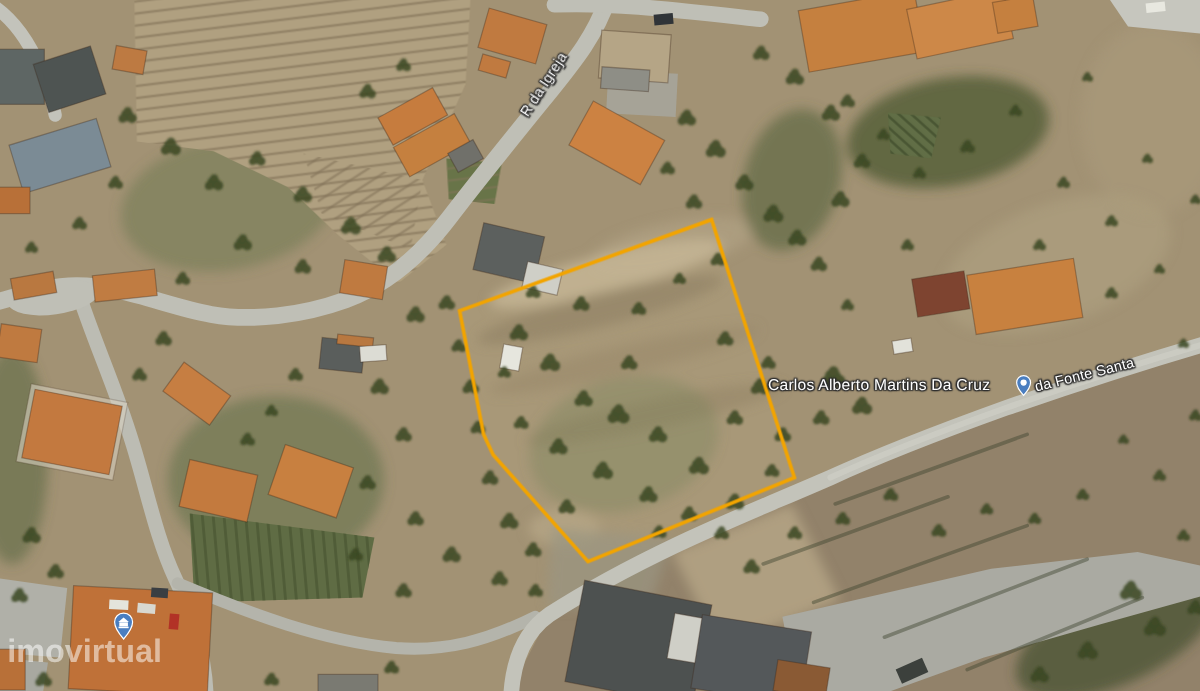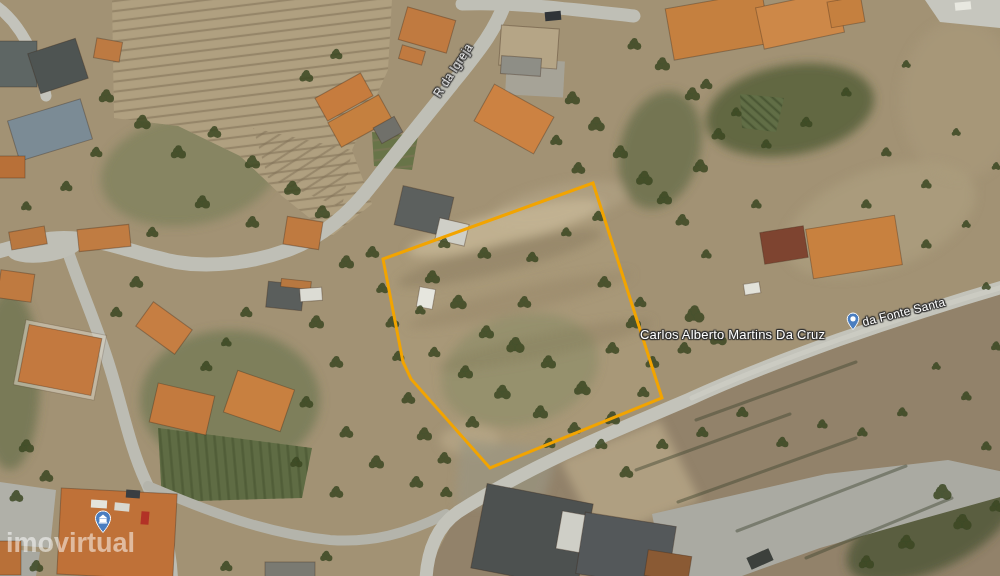--- a/index.html
+++ b/index.html
@@ -294,21 +294,21 @@
         <use href="#tr" transform="translate(326 556) scale(.8)"></use>
   </g>
 
   <polygon fill="none" stroke="#F2A400" stroke-width="3" stroke-linejoin="miter" points="593,183 662,398 490,468 411,379 403,362 383,259"></polygon>
 </svg>
 
 <div class="lbl street rot-igreja" style="left:418px;top:64px;width:72px;text-align:center;">R da Igreja</div>
 
 <div class="lbl street rot-fonte" style="left:856px;top:306px;width:96px;text-align:center;">da Fonte Santa</div>
 
-<div class="lbl" style="left:640px;top:328px;text-align:right;">Carlos Alberto Martins Da Cruz</div>
+<div class="lbl" style="left:640px;top:314px;text-align:right;">Carlos Alberto Martins Da Cruz</div>
 
 
 <div class="pin" style="left:94px;top:510px;">
   <svg width="18" height="24" viewBox="0 0 18 24">
     <path d="M9,1 C4.6,1 1.5,4.2 1.5,8.4 C1.5,14 9,22.5 9,22.5 C9,22.5 16.5,14 16.5,8.4 C16.5,4.2 13.4,1 9,1 Z" fill="#4A7EC0" stroke="#ffffff" stroke-width="1"></path>
     <polygon points="9,4.6 4.6,8.3 13.4,8.3" fill="#ffffff"></polygon>
     <rect x="5.4" y="8.6" width="7.2" height="3.4" fill="#ffffff"></rect>
     <rect x="4.8" y="12.2" width="8.4" height="1.3" fill="#ffffff"></rect>
   </svg>
 </div>

